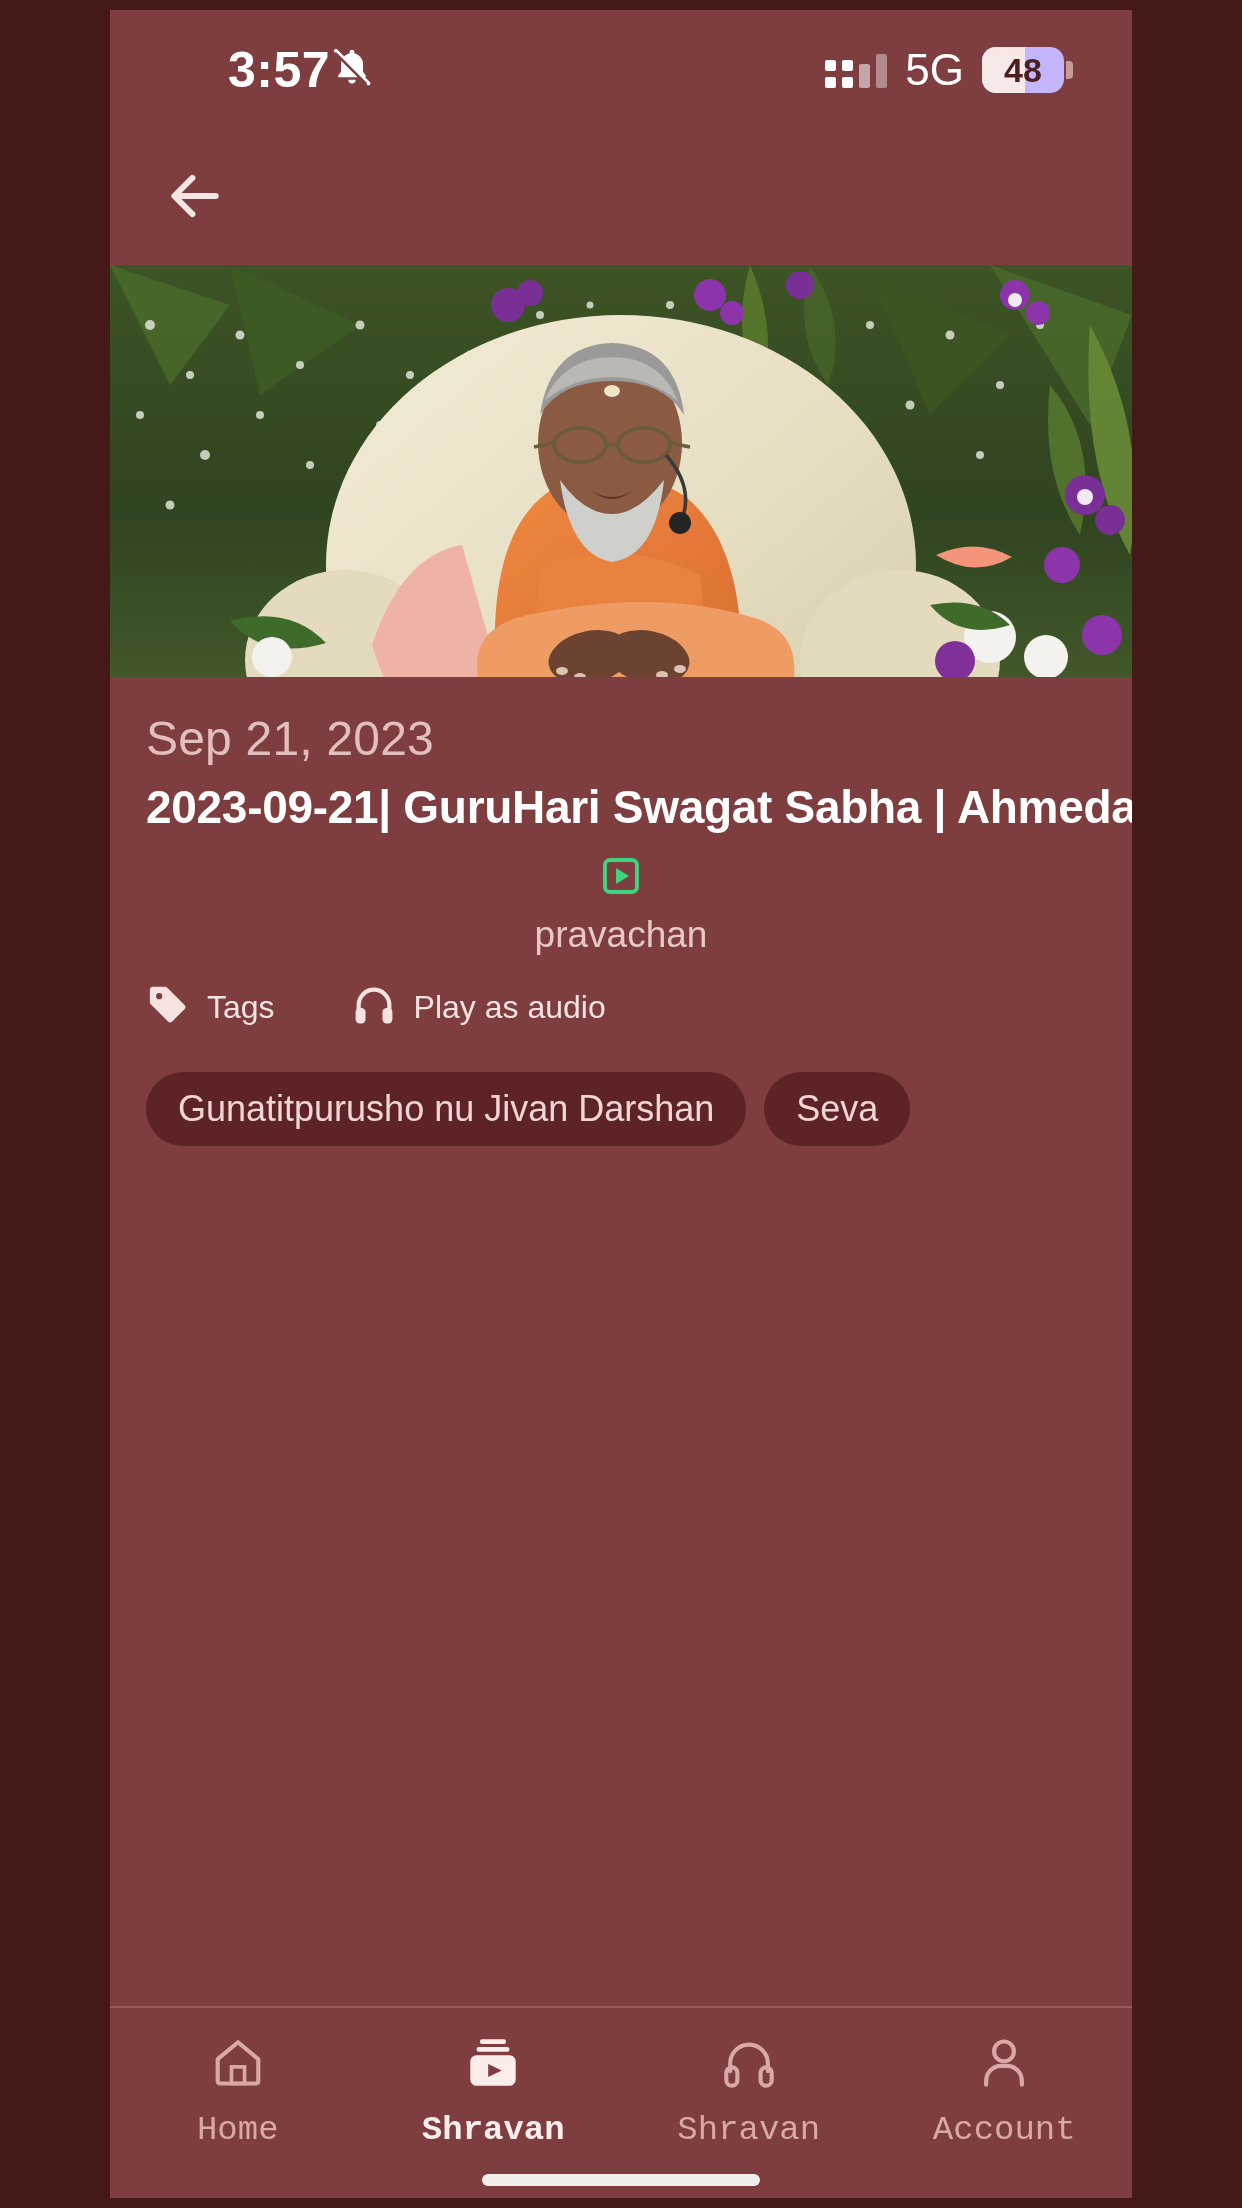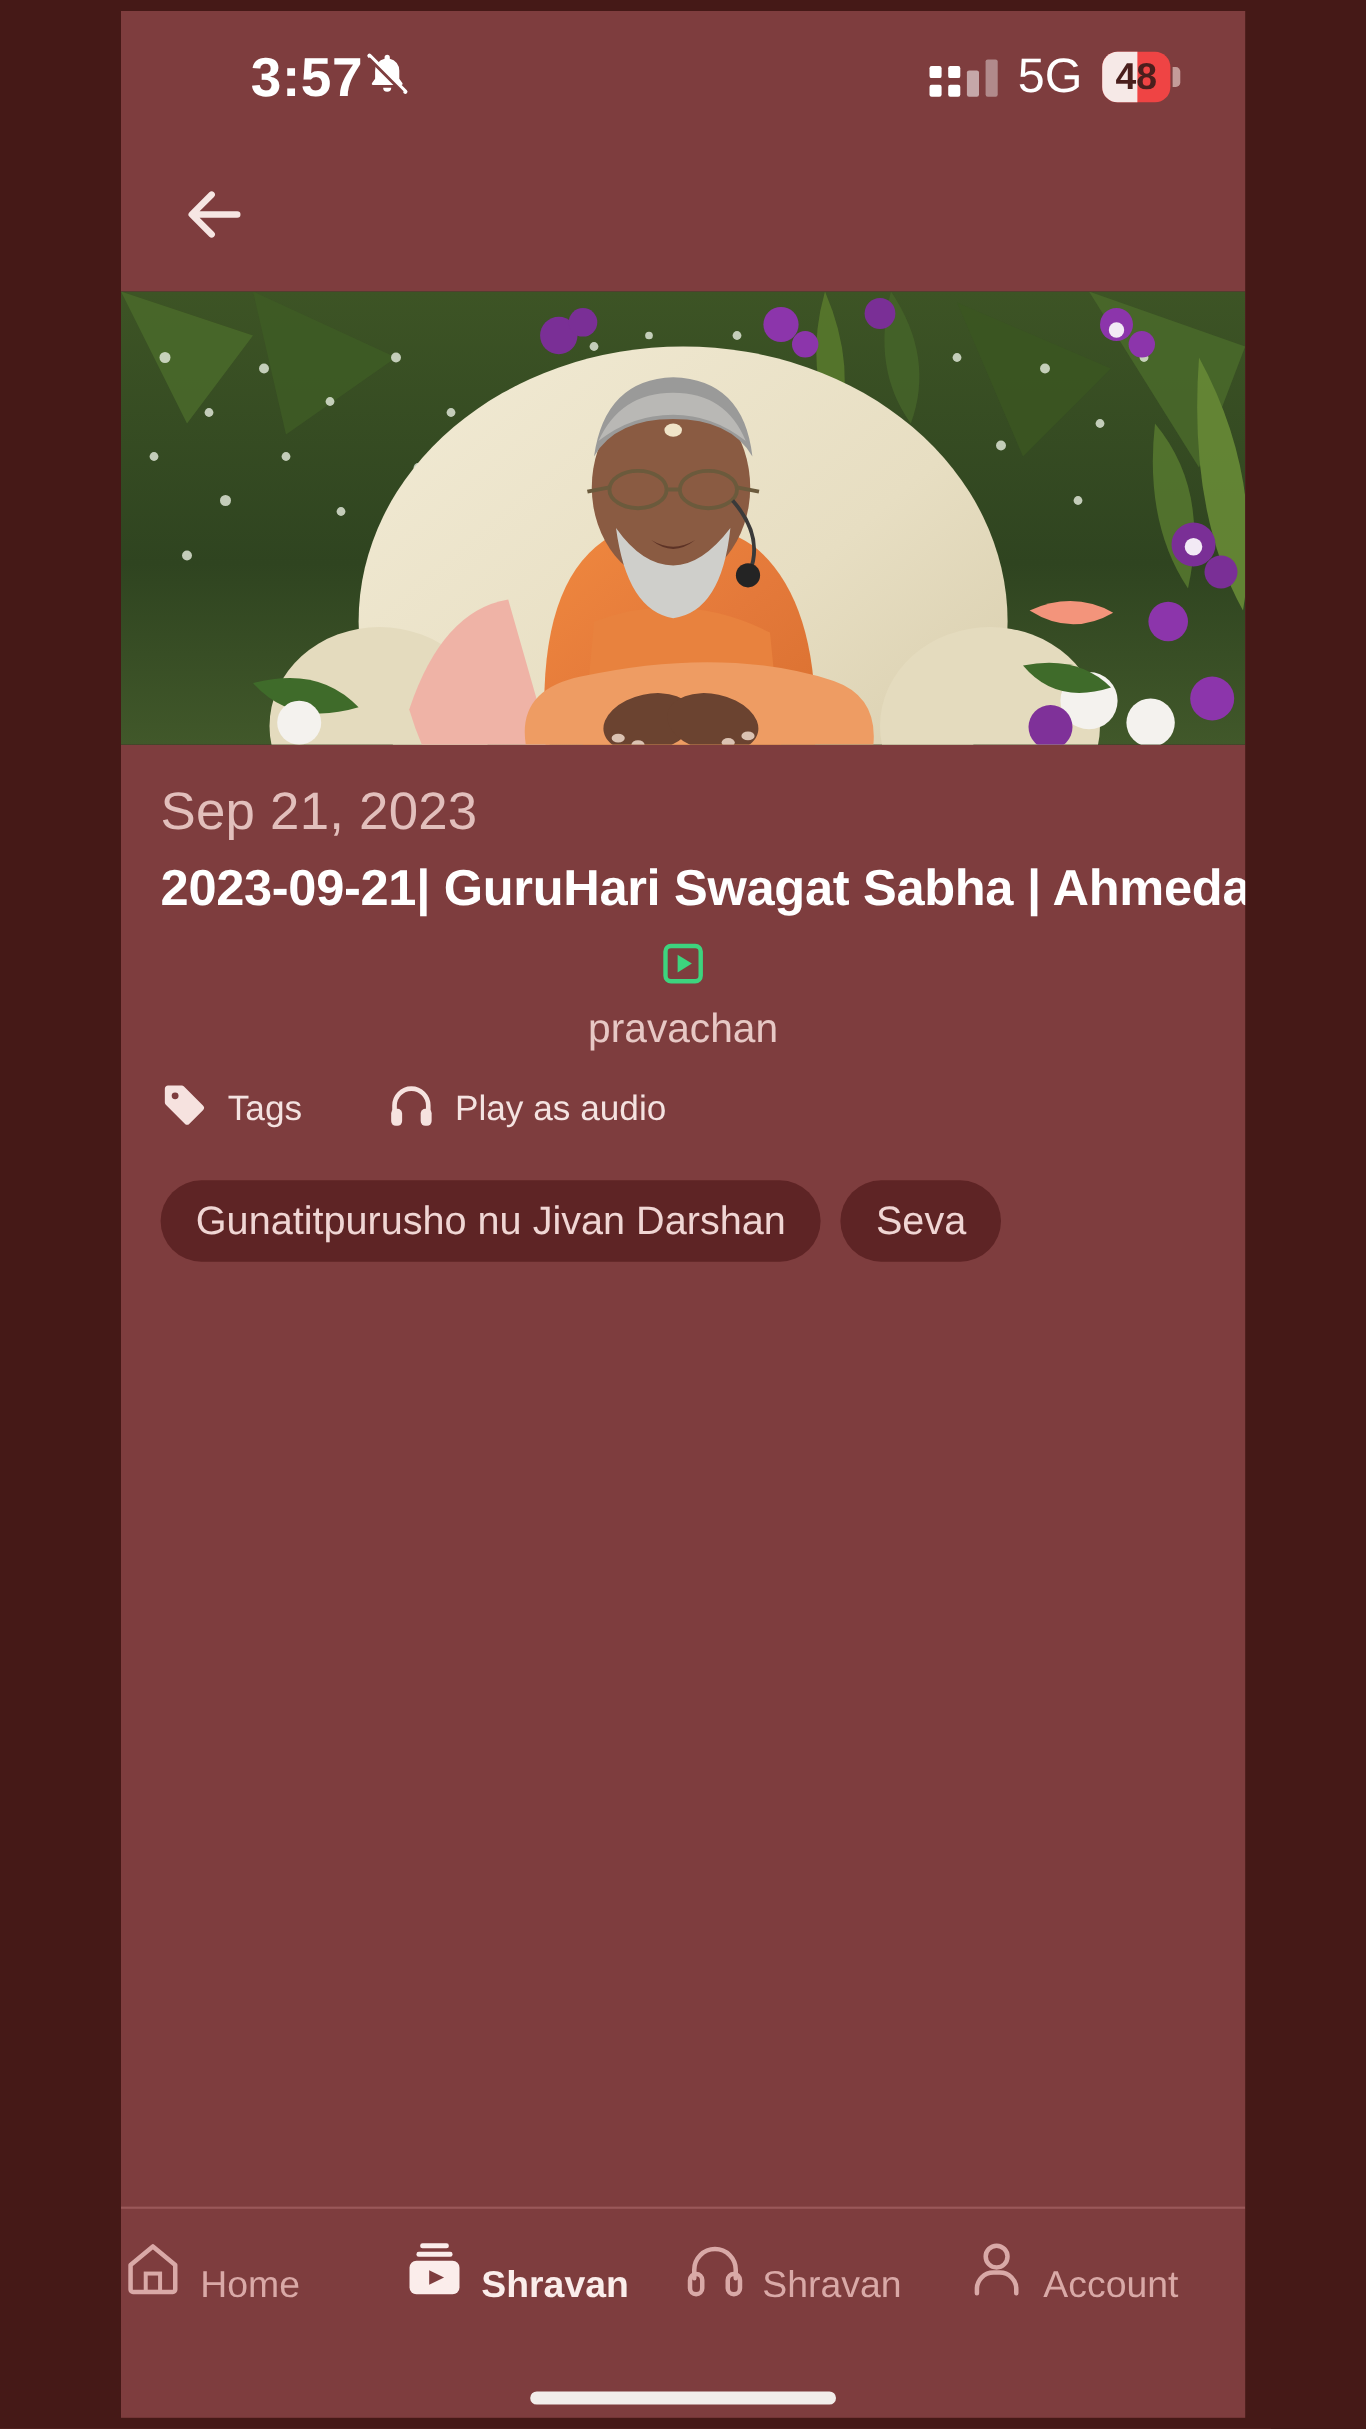--- a/index.html
+++ b/index.html
@@ -19,22 +19,22 @@
   
   .statusbar {
     height:120px; position:relative;
     display:flex; align-items:center;
   }
   .sb-left { position:absolute; left:118px; display:flex; align-items:center; }
   .sb-time { color:#fff; font-size:50px; font-weight:600; letter-spacing:0.5px; }
   .sb-right { position:absolute; right:68px; display:flex; align-items:center; gap:18px; }
   .sb-net { color:#fff; font-size:44px; font-weight:500; }
   .battery {
-    width:62px; height:46px; border-radius:14px;
-    background:#ef4444; position:relative;
+    width:82px; height:46px; border-radius:14px;
+    background:#c4b5fd; position:relative;
     display:flex; align-items:center; justify-content:center;
   }
   .battery::after {
     content:""; position:absolute; right:-9px; top:14px;
     width:7px; height:18px; border-radius:0 4px 4px 0;
     background:#C49C99;
   }
   .battery .fill {
     position:absolute; left:0; top:0; bottom:0; width:52%;
     background:#F6E9E7; border-radius:14px 0 0 14px;
@@ -83,21 +83,21 @@
     padding:16px 32px; border-radius:40px; white-space:nowrap; cursor:pointer;
   }
 
   
   .bottomnav {
     position:absolute; left:0; right:0; bottom:0;
     height:192px; border-top:2px solid #9A5859;
     display:flex; align-items:flex-start; padding-top:26px;
   }
   .navitem {
-    flex:1; display:flex; align-items:flex-end; gap:14px; cursor:pointer;
+    flex:1; display:flex; flex-direction:column; align-items:center; gap:14px; cursor:pointer;font-family:Liberation Mono, monospace;
   }
   .navitem .nlbl { font-size:34px; color:#D9A9A7; }
   .navitem.active .nlbl { color:#FBEDEB; font-weight:600; }
 
   .homeind {
     position:absolute; left:50%; transform:translateX(-50%);
     bottom:12px; width:278px; height:12px; border-radius:8px; background:#F2EDEA;
   }
 </style>
 </head>

